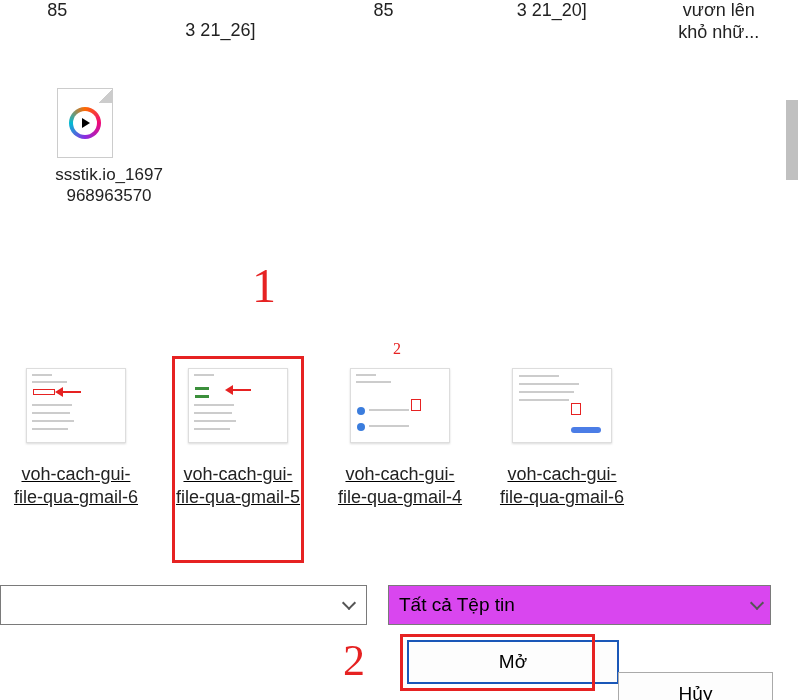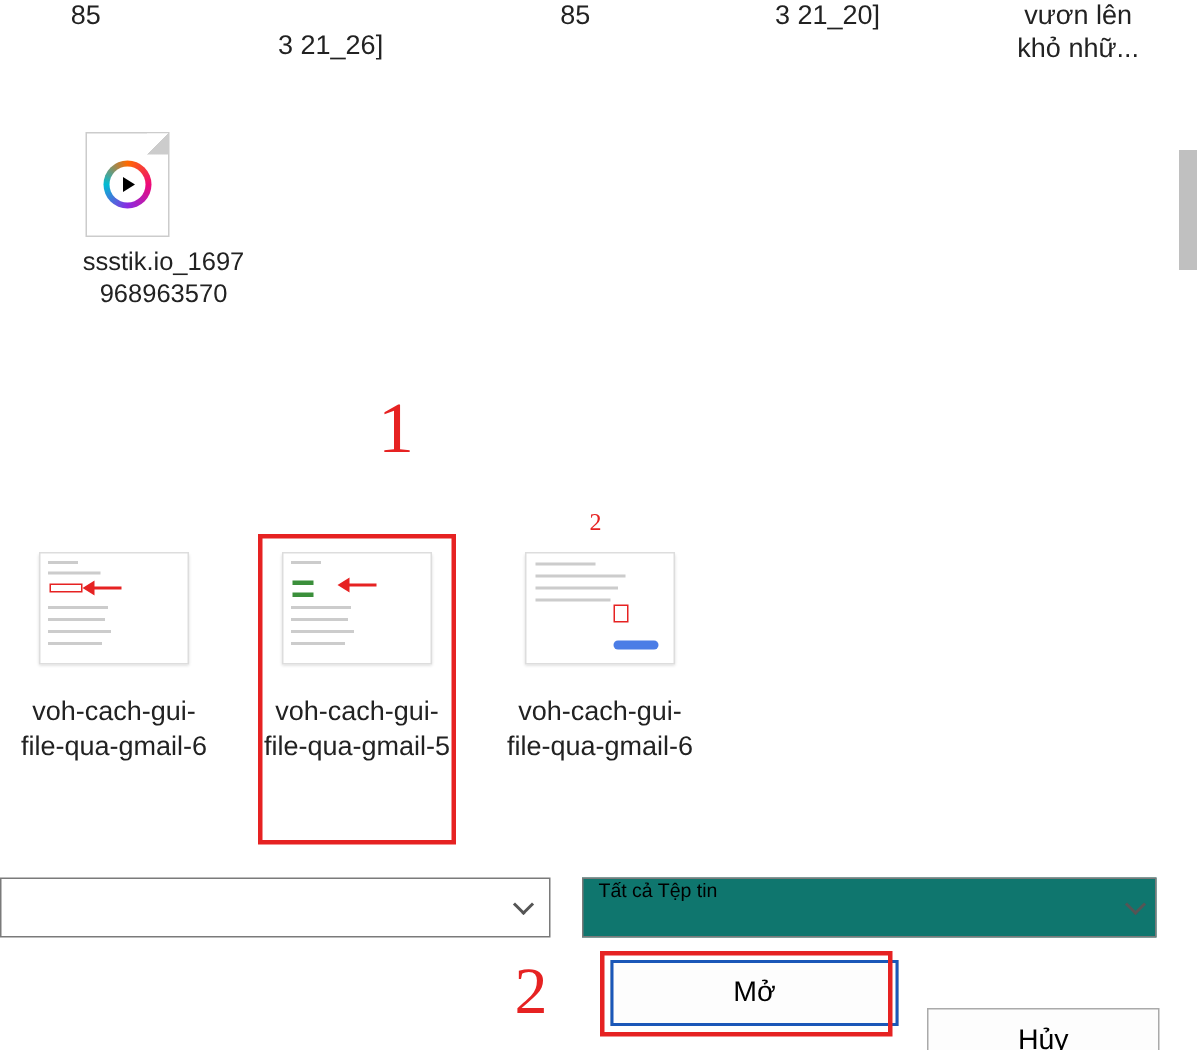--- a/index.html
+++ b/index.html
@@ -144,20 +144,21 @@
     z-index: 50;
   }
 
   .thumb-row {
     position: absolute;
     top: 368px;
     left: 10px;
     right: 6px;
     display: flex;
     gap: 30px;
+    text-decoration: underline;
   }
   .thumb-item {
     display: flex;
     flex-direction: column;
     align-items: center;
     width: 132px;
     cursor: pointer;
     position: relative;
   }
   .thumb {
@@ -239,24 +240,25 @@
     width: 18px; height: 18px;
     pointer-events: none;
   }
   .filetype-select {
     position: absolute;
     left: 388px;
     top: 585px;
     width: 383px;
     height: 40px;
     border: 1px solid #7a7a7a;
-    background: #0f766e;
+    background: #d946ef;
     padding: 0 28px 0 10px;
-    font-size: 13px;
-    display: flex;
+    font-size: 19px;
+    display: flex;
+    align-items: center;
   }
   .filetype-chevron {
     position: absolute;
     left: 748px;
     top: 596px;
     width: 18px; height: 18px;
     pointer-events: none;
   }
   .chev {
     width: 10px; height: 10px;
@@ -273,21 +275,21 @@
     background: #fdfdfd;
     border: 1px solid #aaa;
     display: flex;
     align-items: center;
     justify-content: center;
     font-size: 19px;
     cursor: pointer;
   }
   .btn-open {
     left: 407px;
-    width: 192px;
+    width: 212px;
     outline: 2px solid #1a57b8;
     outline-offset: -2px;
   }
   .btn-open-frame {
     position: absolute;
     left: 400px;
     top: 634px;
     width: 195px;
     height: 57px;
     border: 3px solid #e62222;
@@ -359,20 +361,32 @@
         <div class="mini-line" style="top:26px;left:6px;width:14px;background:#3b8f3b;height:3px;"></div>
         <div class="arrow-left" style="left:42px;top:20px;"></div>
         <div class="mini-line m4"></div>
           <div class="mini-line m5"></div>
         <div class="mini-line m6"></div>
           <div class="mini-line m7"></div>
       </div>
       <div class="thumb-caption">voh-cach-gui-file-qua-gmail-5</div>
     </div>
 
+    <div class="thumb-item">
+      <div class="thumb">
+        <div class="mini-line m1"></div>
+          <div class="mini-line m2"></div>
+        <div class="dot-blue" style="top:38px;left:6px;"></div>
+        <div class="mini-line" style="top:40px;left:18px;width:40px;"></div>
+        <div class="dot-blue" style="top:54px;left:6px;"></div>
+        <div class="mini-line" style="top:56px;left:18px;width:40px;"></div>
+        <div class="thin-red" style="top:30px;left:60px;"></div>
+      </div>
+      <div class="thumb-caption">voh-cach-gui-file-qua-gmail-4</div>
+    </div>
 
     <div class="thumb-item">
       <div class="thumb">
         <div class="mini-line" style="top:6px;left:6px;width:40px;"></div>
         <div class="mini-line" style="top:14px;left:6px;width:60px;"></div>
         <div class="mini-line" style="top:22px;left:6px;width:55px;"></div>
         <div class="mini-line" style="top:30px;left:6px;width:50px;"></div>
         <div class="thin-red" style="top:34px;left:58px;"></div>
         <div class="mini-line blue" style="top:58px;left:58px;width:30px;height:6px;border-radius:3px;"></div>
       </div>

